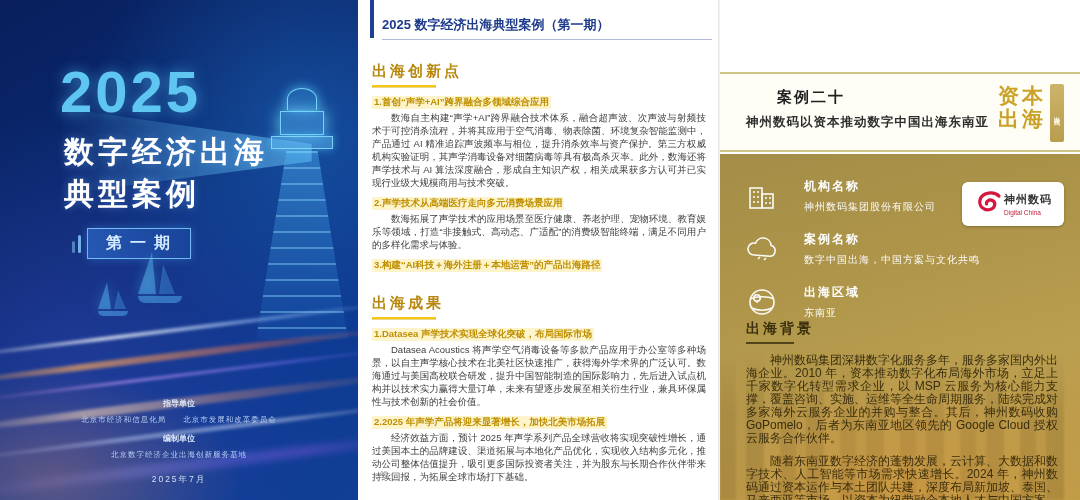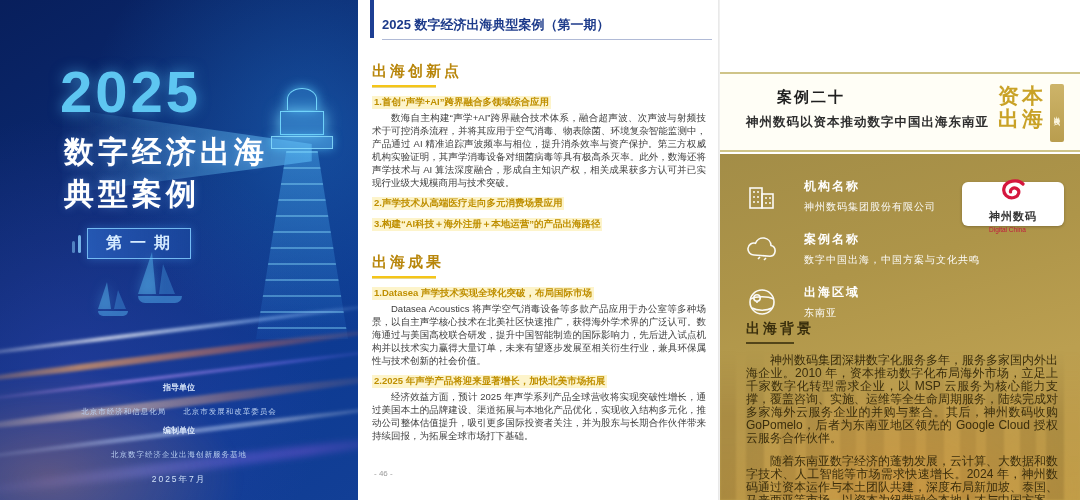--- a/index.html
+++ b/index.html
@@ -63,21 +63,21 @@
   .tr2 { top:62px; height:7px; background:linear-gradient(90deg,transparent,rgba(255,170,90,0.65) 30%,rgba(255,120,70,0.4) 65%,transparent); }
   .tr3 { top:84px; height:3px; background:linear-gradient(90deg,transparent,rgba(210,160,255,0.6) 40%,rgba(140,120,255,0.45) 75%,transparent); }
   .tr4 { top:108px; height:9px; background:linear-gradient(90deg,transparent,rgba(255,230,200,0.55) 30%,rgba(255,160,110,0.35) 60%,transparent); }
   .tr5 { top:140px; height:5px; background:linear-gradient(90deg,transparent,rgba(150,190,255,0.55) 35%,rgba(255,255,255,0.4) 70%,transparent); }
   .tr6 { top:170px; height:12px; background:linear-gradient(90deg,transparent,rgba(90,110,220,0.5) 40%,rgba(150,90,230,0.35) 75%,transparent); filter:blur(3px); }
   .cover-glow { position:absolute; left:-40px; bottom:-30px; width:300px; height:170px;
     background:radial-gradient(ellipse at 30% 70%, rgba(255,150,90,0.3), transparent 65%); filter:blur(4px); }
 
   .cover-footer { position:absolute; left:0; right:0; bottom:14px; text-align:center; color:#c9dcf7; }
   .cf-label { font-size:8px; font-weight:bold; color:#dce9fb; margin-top:8px; }
-  .cf-val { font-size:7.5px; color:#b7cdef; margin-top:14px; letter-spacing:1px; }
+  .cf-val { font-size:7.5px; color:#b7cdef; margin-top:6px; letter-spacing:1px; }
   .cf-date { font-size:8.5px; color:#cfe0f8; margin-top:14px; letter-spacing:2px; }
 
   
   .page-mid { position:absolute; left:358px; top:0; width:362px; height:500px; background:#ffffff;
     padding:0 14px 0 14px; }
   .mid-accent { position:absolute; left:12px; top:0; width:4px; height:38px; background:#1d3f94; }
   .mid-header { margin:16px 0 0 10px; font-size:13px; font-weight:bold; color:#1c3a8a;
     padding-bottom:5px; border-bottom:1px solid rgba(28,58,138,0.35); width:330px; }
   .sec-head { margin-top:22px; font-size:15px; font-weight:bold; color:#b8860b; letter-spacing:3px; }
   .sec-rule { width:64px; height:3px; background:#f5c518; margin-top:4px; border-bottom:1px solid #e8d78a; }
@@ -113,21 +113,21 @@
 
   .info-block { position:absolute; left:24px; top:24px; }
   .info-row { display:flex; align-items:flex-start; gap:24px; margin-bottom:17px; }
   .info-icon { width:36px; height:36px; flex:0 0 36px; }
   .info-icon svg { width:36px; height:36px; stroke:#ffffff; fill:none; stroke-width:1.6; opacity:0.95; }
   .info-label { font-size:12px; font-weight:bold; color:#ffffff; letter-spacing:2px; }
   .info-value { font-size:10px; color:rgba(255,255,255,0.96); margin-top:5px; letter-spacing:1px; }
 
   .logo-card { position:absolute; right:16px; top:28px; width:102px; height:44px; background:#ffffff;
     border-radius:6px; display:flex; align-items:center; justify-content:center; 
-    box-shadow:0 1px 3px rgba(0,0,0,0.25);flex-direction:column; }
+    box-shadow:0 1px 3px rgba(0,0,0,0.25); }
   .logo-mark svg { width:30px; height:30px; }
   .logo-cn { font-size:11px; font-weight:bold; color:#333333; letter-spacing:1px; }
   .logo-en { font-size:6.5px; color:#c01a3c; margin-top:2px; }
 
   .bg-section { position:absolute; left:26px; top:166px; width:312px; }
   .bg-head { font-size:14px; font-weight:bold; color:#3a2f0d; letter-spacing:3px; }
   .bg-rule { width:48px; height:2px; background:#3a2f0d; margin-top:4px; opacity:0.8; }
   .bg-para { margin-top:10px; font-size:12px; line-height:13px; color:rgba(52,40,10,0.95);
     text-align:justify; text-indent:2em; }
 </style>
@@ -186,20 +186,21 @@
   <div class="mid-accent"></div>
   <div class="mid-header">2025 数字经济出海典型案例（第一期）</div>
 
   <div class="sec-head">出海创新点</div>
   <div class="sec-rule"></div>
 
   <div><span class="item-title">1.首创“声学+AI”跨界融合多领域综合应用</span></div>
   <div class="item-body">数海自主构建“声学+AI”跨界融合技术体系，融合超声波、次声波与射频技术于可控消杀流程，并将其应用于空气消毒、物表除菌、环境复杂智能监测中，产品通过 AI 精准追踪声波频率与相位，提升消杀效率与资产保护。第三方权威机构实验证明，其声学消毒设备对细菌病毒等具有极高杀灭率。此外，数海还将声学技术与 AI 算法深度融合，形成自主知识产权，相关成果获多方认可并已实现行业级大规模商用与技术突破。</div>
 
   <div><span class="item-title">2.声学技术从高端医疗走向多元消费场景应用</span></div>
+  <div class="item-body">数海拓展了声学技术的应用场景至医疗健康、养老护理、宠物环境、教育娱乐等领域，打造“非接触式、高动态、广适配”的消费级智能终端，满足不同用户的多样化需求与体验。</div>
 
   <div><span class="item-title">3.构建“AI科技＋海外注册＋本地运营”的产品出海路径</span></div>
 
   <div class="sec-head">出海成果</div>
   <div class="sec-rule"></div>
 
   <div><span class="item-title">1.Datasea 声学技术实现全球化突破，布局国际市场</span></div>
   <div class="item-body">Datasea Acoustics 将声学空气消毒设备等多款产品应用于办公室等多种场景，以自主声学核心技术在北美社区快速推广，获得海外学术界的广泛认可。数海通过与美国高校联合研发，提升中国智能制造的国际影响力，先后进入试点机构并以技术实力赢得大量订单，未来有望逐步发展至相关衍生行业，兼具环保属性与技术创新的社会价值。</div>
 
   <div><span class="item-title">2.2025 年声学产品将迎来显著增长，加快北美市场拓展</span></div>

